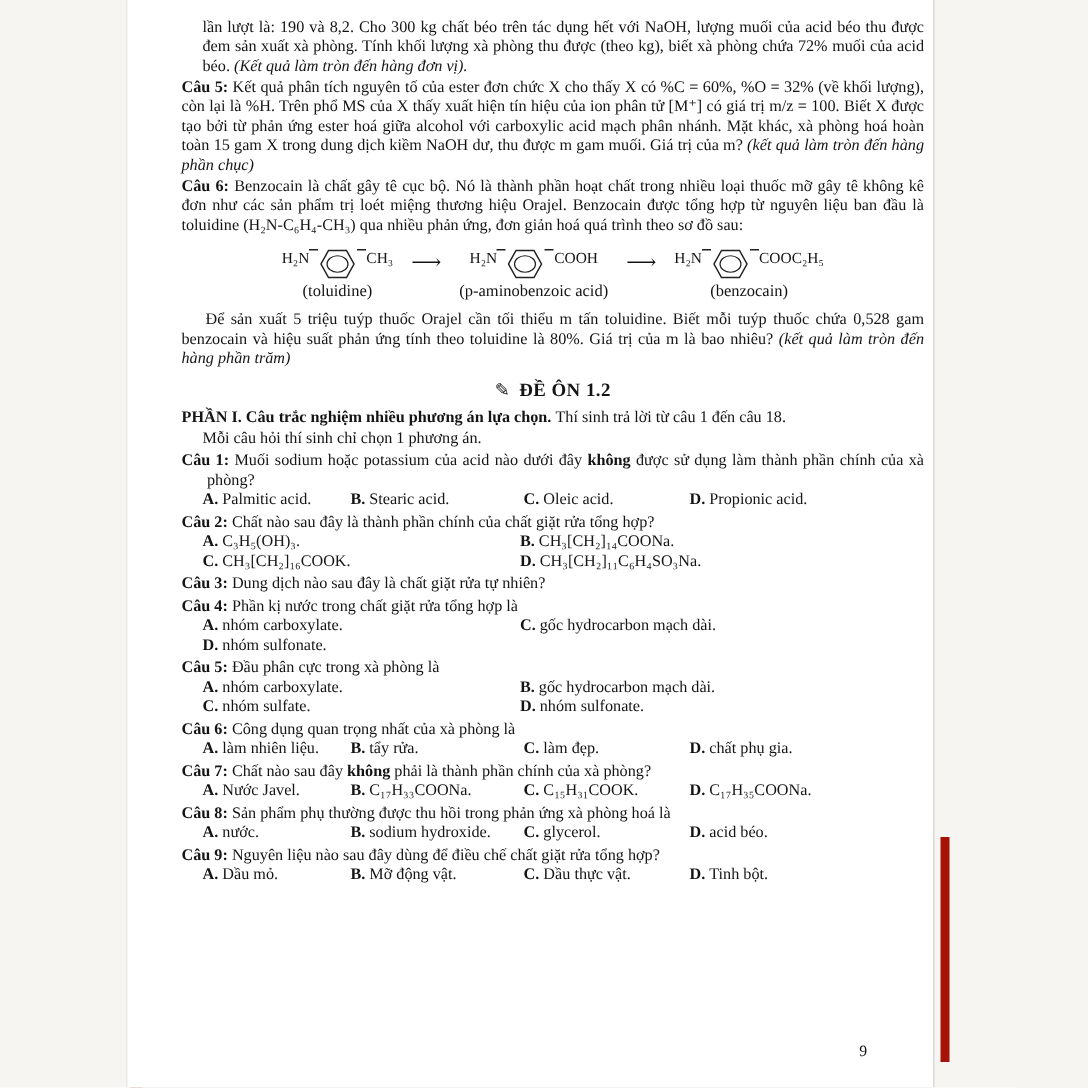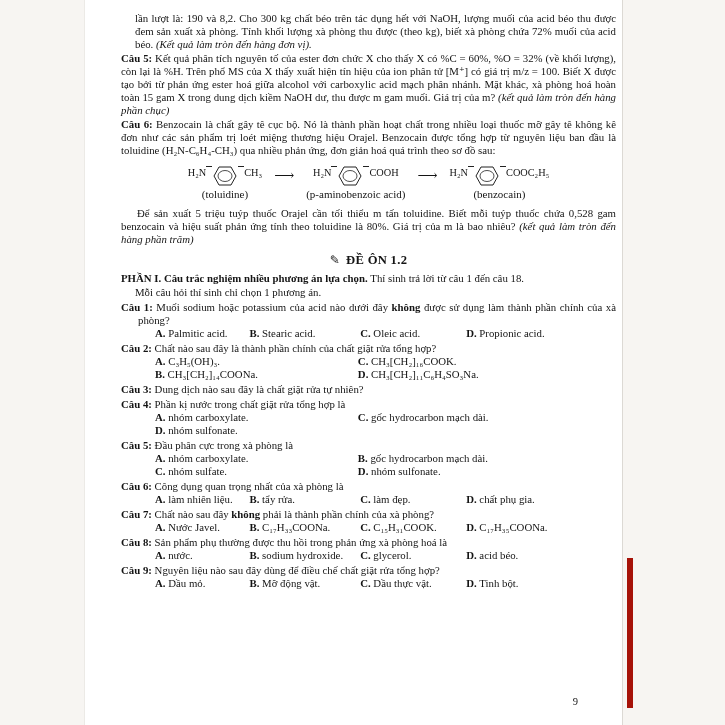--- a/index.html
+++ b/index.html
@@ -38,21 +38,21 @@
   .section-header{
     display:flex;justify-content:center;align-items:center;gap:6px;
     margin:8px 0 5px;font-size:12.6px;font-weight:bold;letter-spacing:.3px;
   }
   .marker-glyph{font-size:12px;font-weight:normal}
   
   .part-header{margin-bottom:2px}
   
   .question{margin-bottom:2px}
   .qtext{padding-left:17px;text-indent:-17px;margin-top:1px}
-  .opts{margin-left:34px;margin-top:0}
+  .opts{margin-left:14px;margin-top:0}
   .opts.row4{display:grid;grid-template-columns:20.5% 24% 23% 32.5%}
   .opts.grid2{display:grid;grid-template-columns:44% 56%}
   .opt{white-space:nowrap;text-align:left}
   .page-number{position:absolute;right:44px;bottom:18px;font-size:10.5px}
 </style>
 </head>
 <body>
 
 <div class="red-bar-left"></div>
 
@@ -136,22 +136,22 @@
             <span class="opt"><span class="b">A. </span><span>Palmitic acid.</span></span>
             <span class="opt"><span class="b">B. </span><span>Stearic acid.</span></span>
             <span class="opt"><span class="b">C. </span><span>Oleic acid.</span></span>
             <span class="opt"><span class="b">D. </span><span>Propionic acid.</span></span>
           </div>
         </div>
         <div class="question">
           <div class="qtext"><span class="b qlabel">Câu 2: </span><span>Chất nào sau đây là thành phần chính của chất giặt rửa tổng hợp?</span></div>
           <div class="opts grid2">
             <span class="opt"><span class="b">A. </span><span>C₃H₅(OH)₃.</span></span>
+            <span class="opt"><span class="b">B. </span><span>CH₃[CH₂]₁₄COONa.</span></span>
             <span class="opt"><span class="b">C. </span><span>CH₃[CH₂]₁₆COOK.</span></span>
-            <span class="opt"><span class="b">B. </span><span>CH₃[CH₂]₁₄COONa.</span></span>
             <span class="opt"><span class="b">D. </span><span>CH₃[CH₂]₁₁C₆H₄SO₃Na.</span></span>
           </div>
         </div>
         <div class="question">
           <div class="qtext"><span class="b qlabel">Câu 3: </span><span>Dung dịch nào sau đây là chất giặt rửa tự nhiên?</span></div>
         </div>
         <div class="question">
           <div class="qtext"><span class="b qlabel">Câu 4: </span><span>Phần kị nước trong chất giặt rửa tổng hợp là</span></div>
           <div class="opts grid2">
             <span class="opt"><span class="b">A. </span><span>nhóm carboxylate.</span></span>

